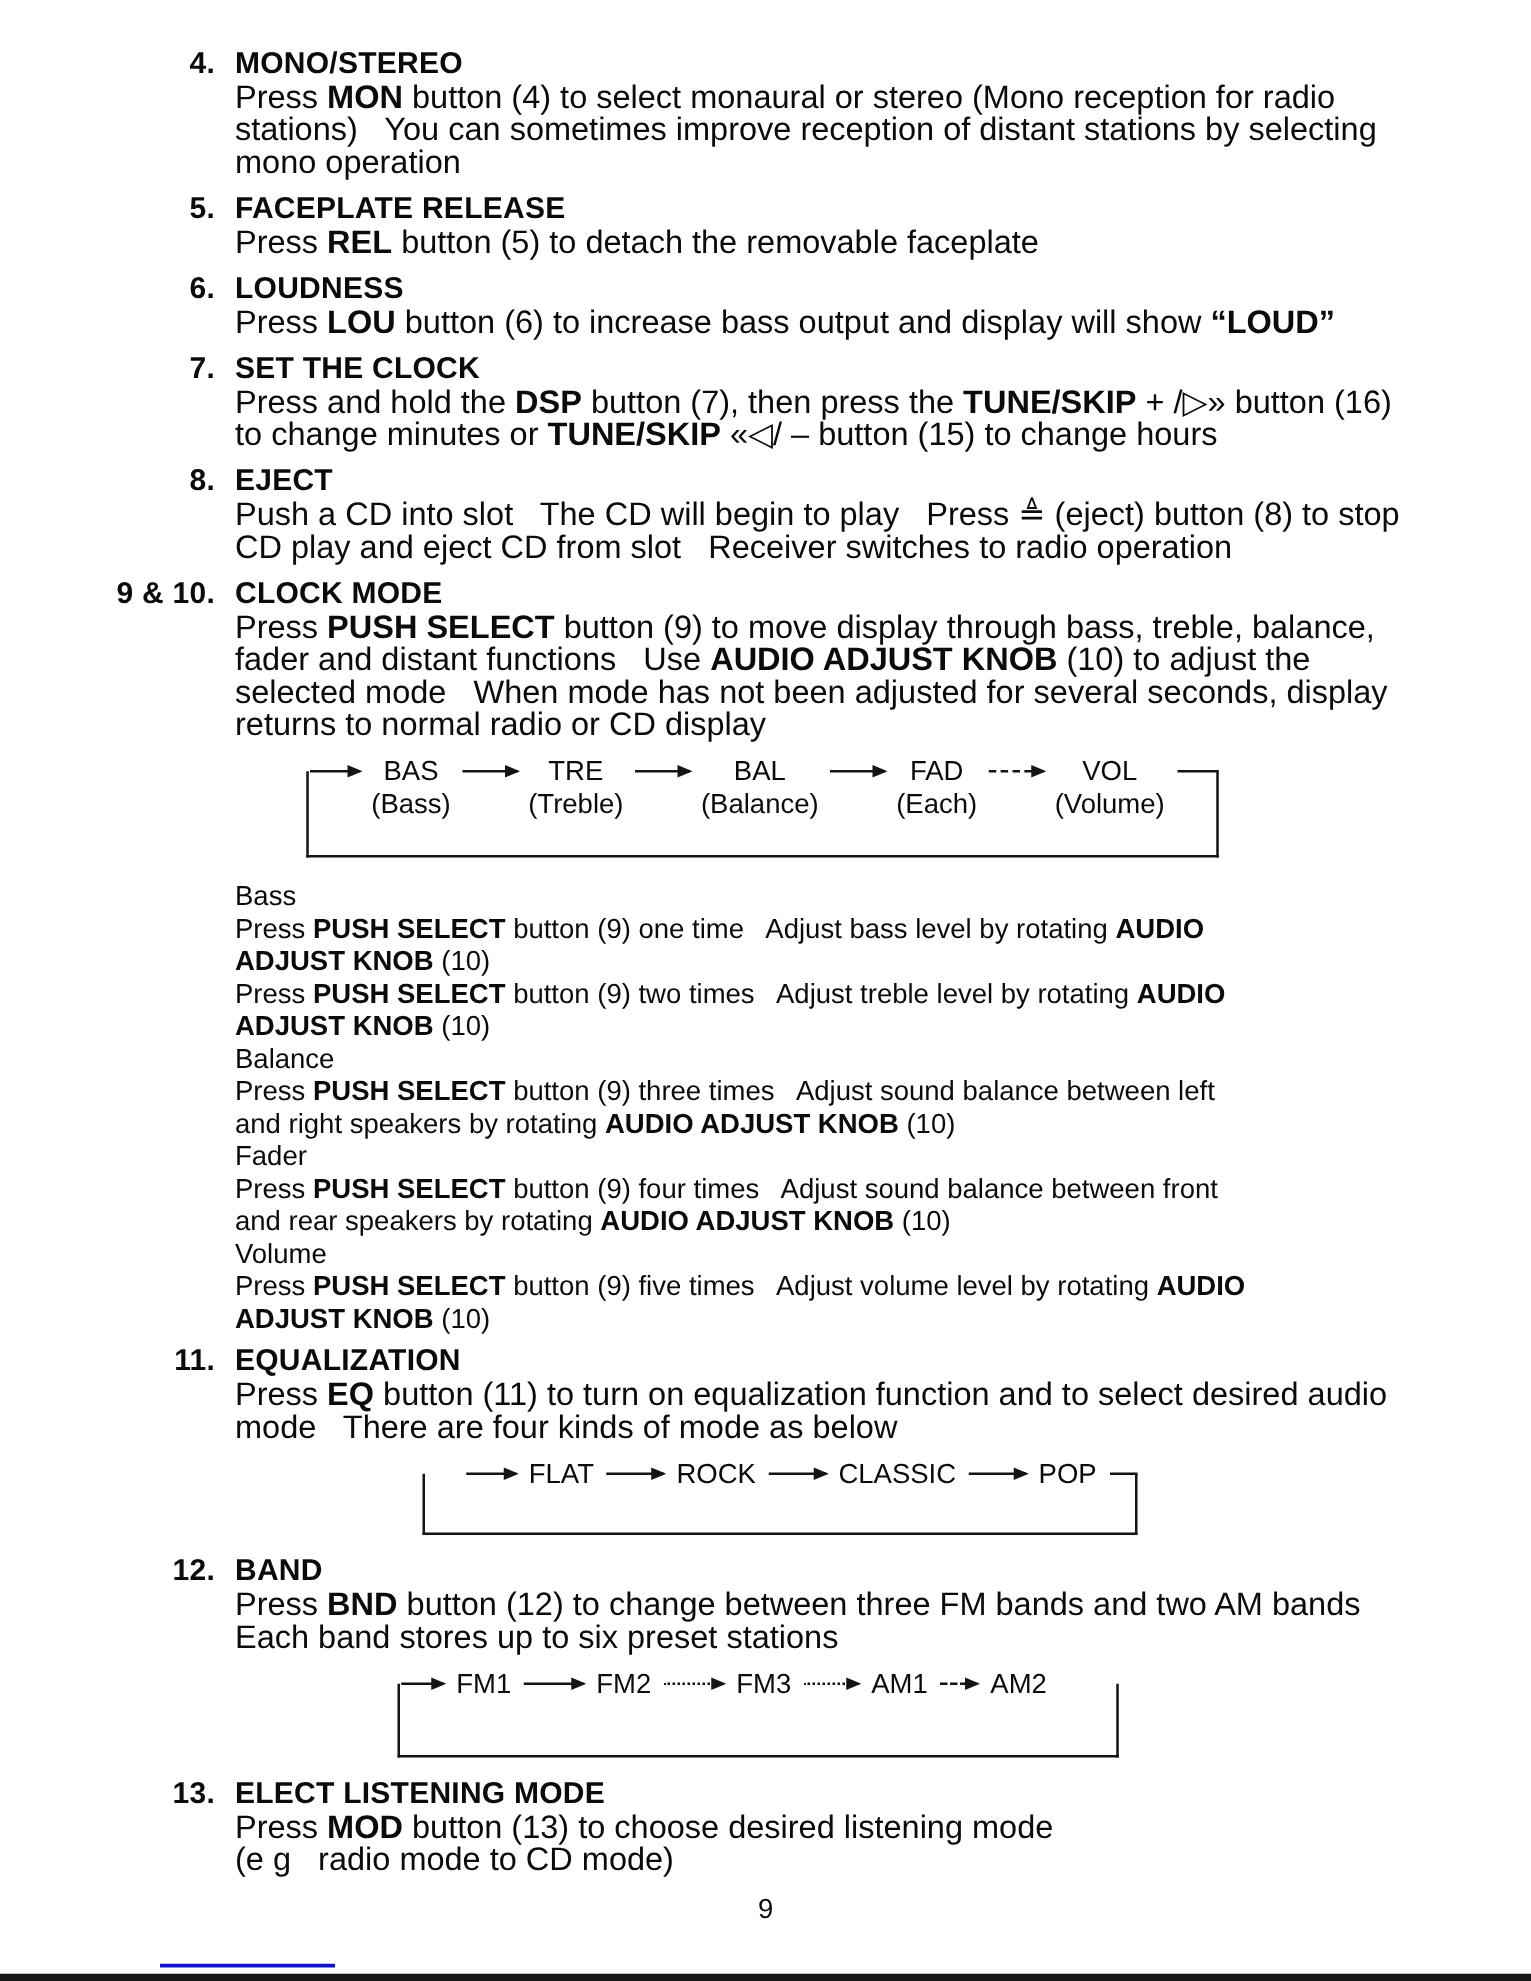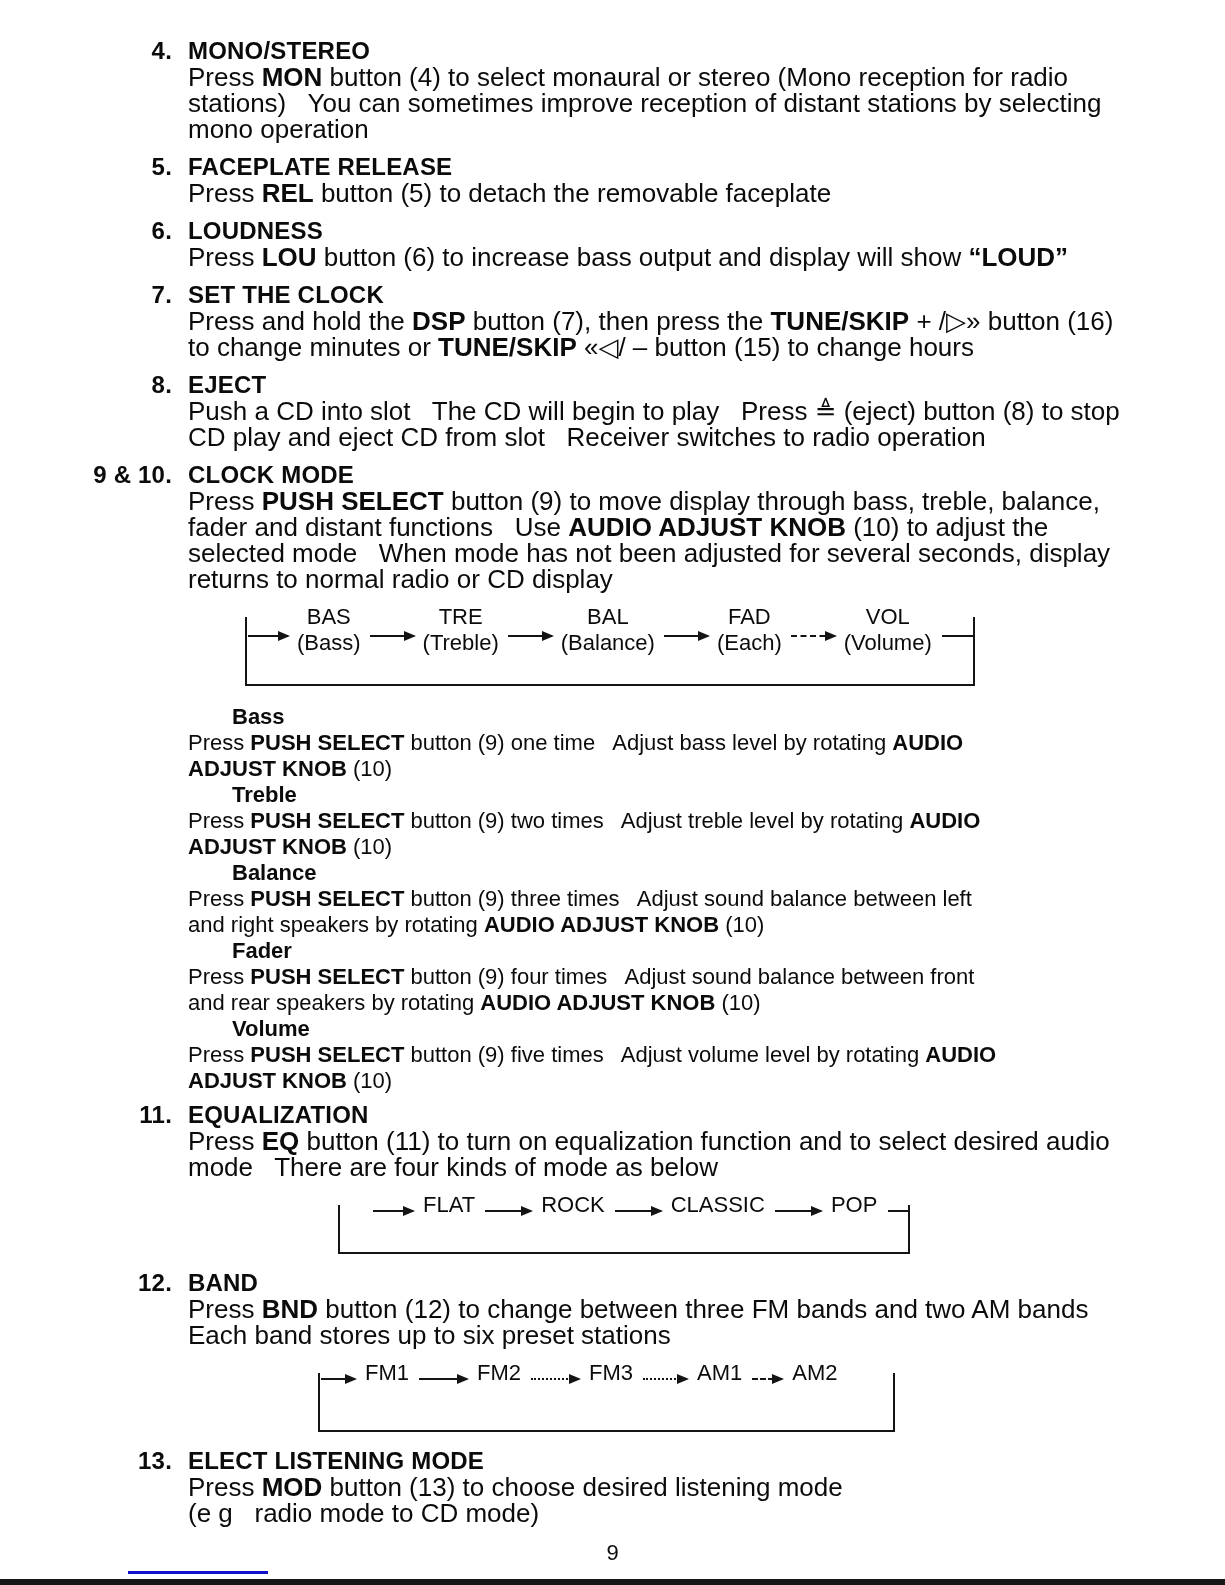--- a/index.html
+++ b/index.html
@@ -13,25 +13,25 @@
     overflow:hidden;
   }
   .content{padding-top:38px;}
   .section{margin-bottom:12px;}
   .sec-head{display:flex;font-weight:bold;font-size:24px;line-height:26px;letter-spacing:.2px;}
   .sec-num{width:172px;flex:0 0 auto;text-align:right;}
   .sec-title{margin-left:16px;}
   .sec-body{margin-left:188px;font-size:26px;line-height:26px;}
   .line{white-space:pre;}
   .subsections{margin-left:188px;font-size:22px;line-height:26px;margin-bottom:8px;}
-  .sub-title{font-weight:bold;white-space:pre;margin-left:44px;}
+  .sub-title{font-weight:normal;white-space:pre;}
 
   
   .cycle{position:relative;}
-  .cycle-row{position:relative;display:flex;align-items:center;z-index:1;}
+  .cycle-row{position:relative;display:flex;align-items:flex-start;z-index:1;}
   .citem{display:flex;flex-direction:column;align-items:center;font-size:22px;line-height:26px;padding:0 6px;}
   .citem .abbr{white-space:pre;}
   .citem .subl{white-space:pre;}
   .citem1{font-size:22px;line-height:26px;padding:0 7px;white-space:pre;}
   .arr{position:relative;height:0;border-top:2px solid #141414;margin:12px 3px 0 3px;flex:0 0 auto;}
   .arr::after{
     content:"";position:absolute;right:-2px;top:-6px;width:0;height:0;
     border-left:12px solid #141414;border-top:5px solid transparent;border-bottom:5px solid transparent;
   }
   .arr.dashed{border-top-style:dashed;}
@@ -155,21 +155,20 @@
         </span>
         <span class="stub"></span>
       </div>
     </div>
 
     <div class="subsections">
       <div class="sub-title">Bass</div>
       <div class="line"><span>Press </span><b>PUSH SELECT</b><span> button (9) one time   Adjust bass level by rotating </span><b>AUDIO</b></div>
       <div class="line"><b>ADJUST KNOB</b><span> (10)</span></div>
 
-      <div class="sub-title">Treble</div>
       <div class="line"><span>Press </span><b>PUSH SELECT</b><span> button (9) two times   Adjust treble level by rotating </span><b>AUDIO</b></div>
       <div class="line"><b>ADJUST KNOB</b><span> (10)</span></div>
 
       <div class="sub-title">Balance</div>
       <div class="line"><span>Press </span><b>PUSH SELECT</b><span> button (9) three times   Adjust sound balance between left</span></div>
       <div class="line"><span>and right speakers by rotating </span><b>AUDIO ADJUST KNOB</b><span> (10)</span></div>
 
       <div class="sub-title">Fader</div>
       <div class="line"><span>Press </span><b>PUSH SELECT</b><span> button (9) four times   Adjust sound balance between front</span></div>
       <div class="line"><span>and rear speakers by rotating </span><b>AUDIO ADJUST KNOB</b><span> (10)</span></div>

